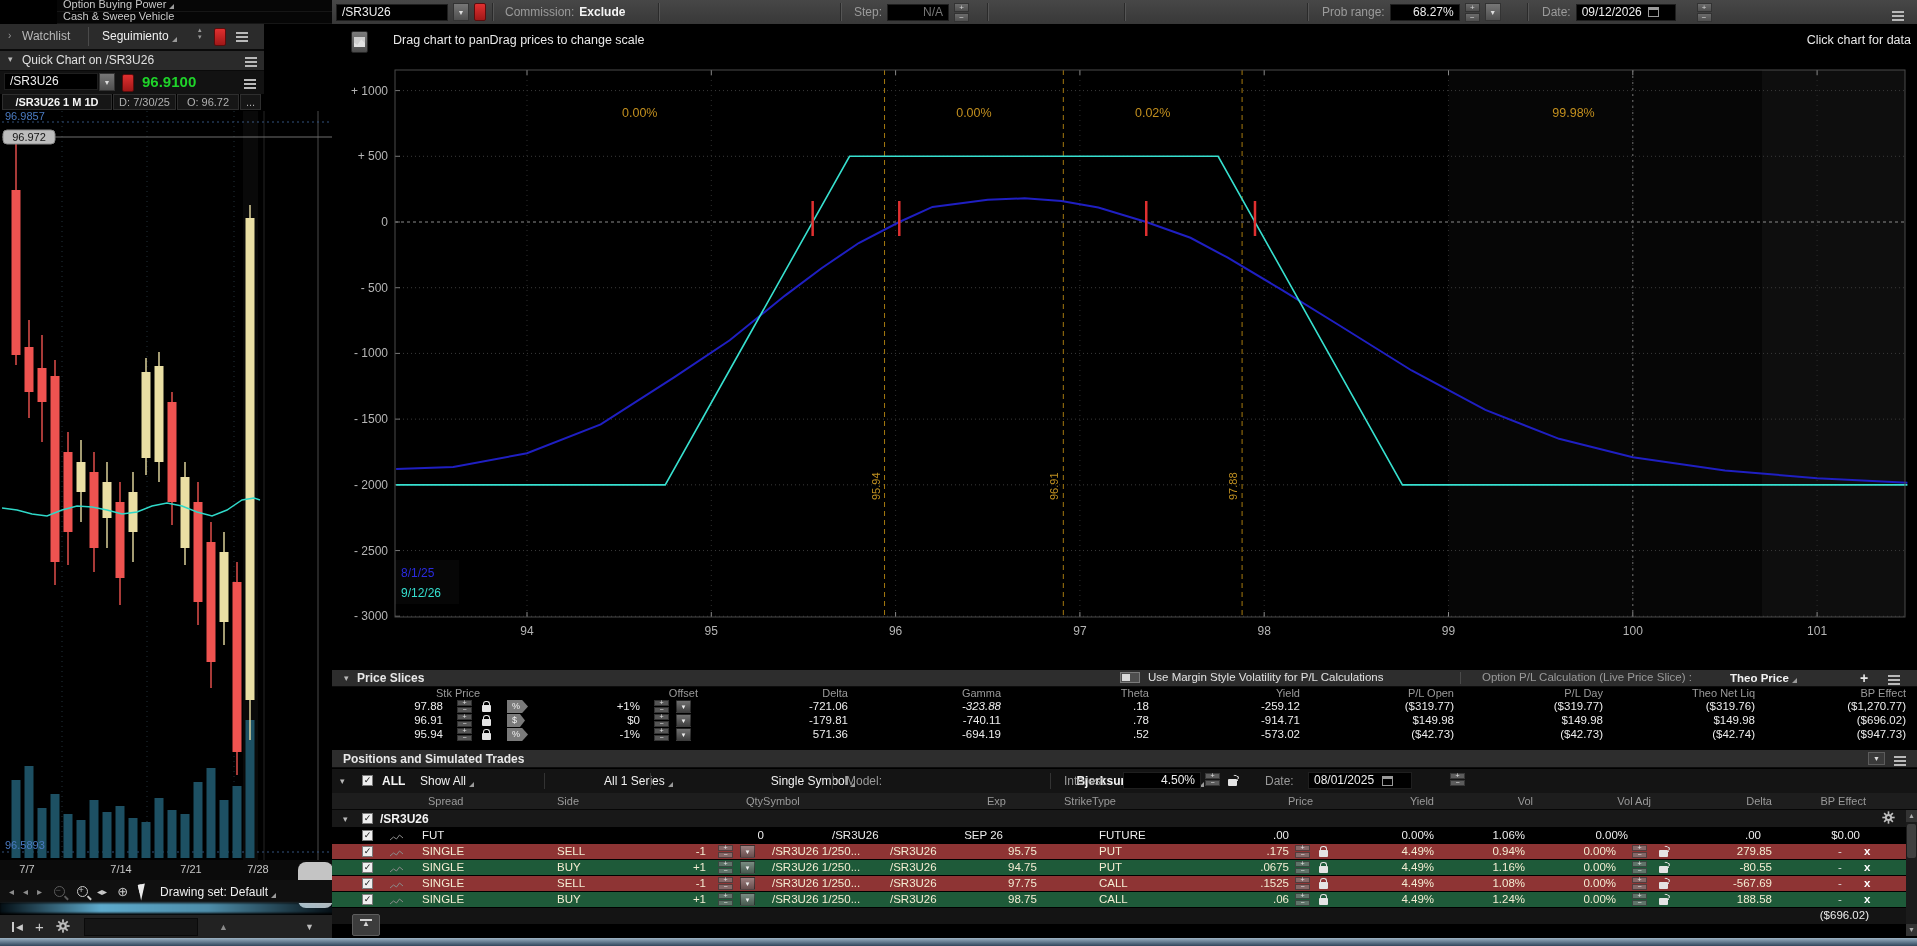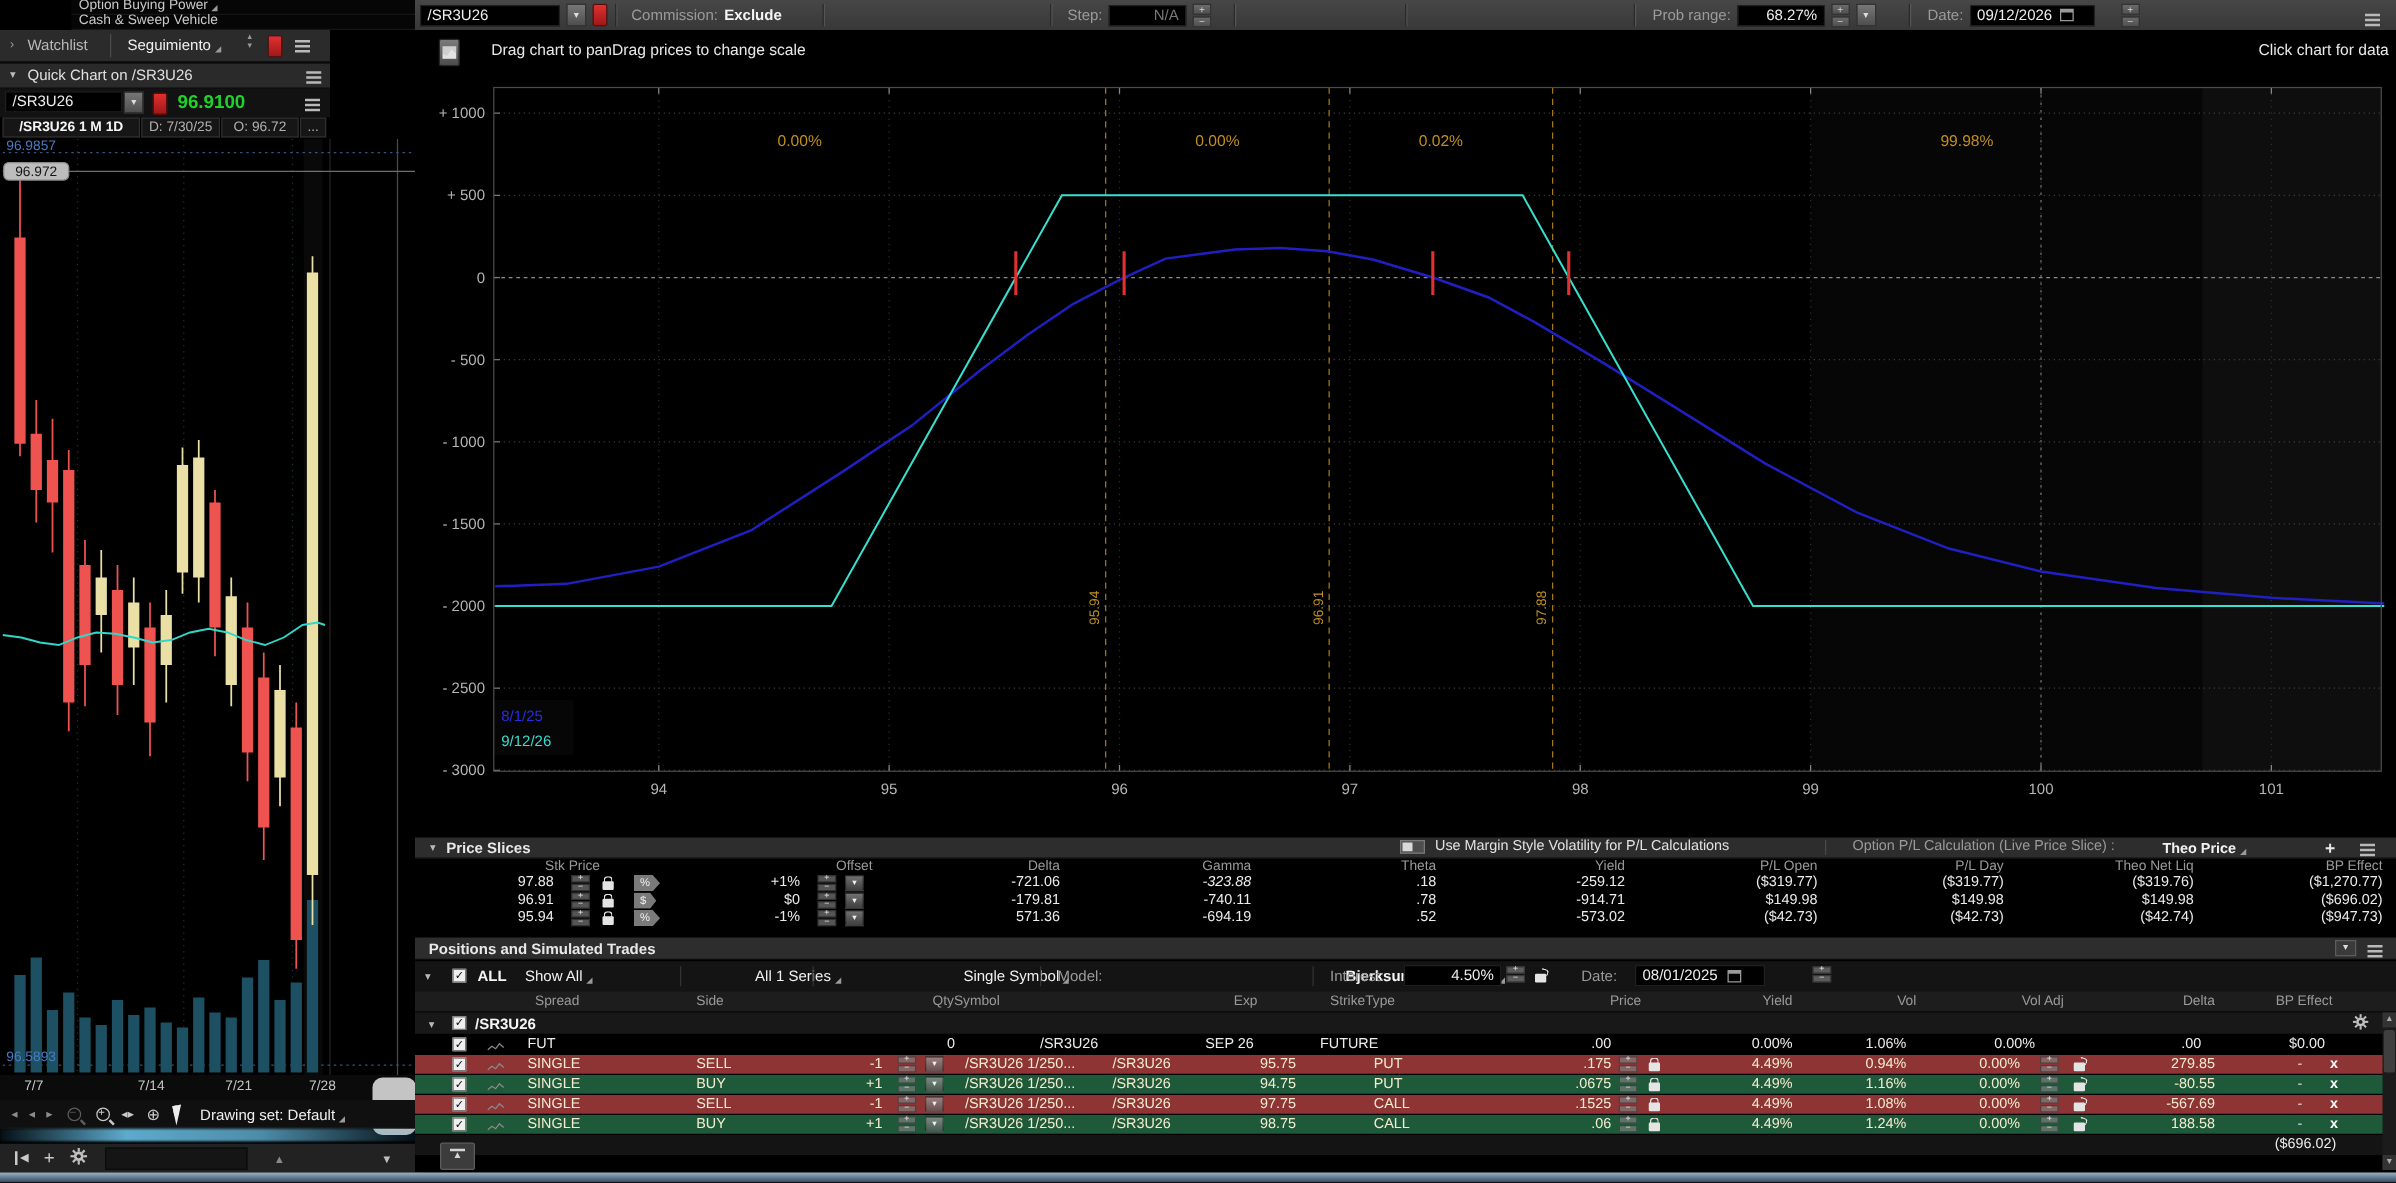--- a/index.html
+++ b/index.html
@@ -547,21 +547,21 @@
         </div>
         <div class="row" style="top: 78px; height: 15px; border-bottom: 1px solid rgb(0, 0, 0);">
           <span class="cb" style="left: 30px; top: 2px;">✓</span>
           <span class="spark" style="left: 58px;"><svg width="14" height="9">
               <polyline points="0,7 3.5,4 6.5,6 9.5,2 13,5" stroke="#8a8a8a" fill="none"></polyline>
             </svg></span>
           <span class="cell" style="left: 90px; top: 1px;">FUT</span>
           <span class="cell ra" style="left: 432px; top: 1px;">0</span>
           <span class="cell" style="left: 500px; top: 1px;">/SR3U26</span>
           <span class="cell ra" style="left: 671px; top: 1px;">SEP 26</span>
-          <span class="cell" style="left: 724px; top: 1px;">FUTURE</span>
+          <span class="cell" style="left: 767px; top: 1px;">FUTURE</span>
           <span class="cell ra" style="left: 957px; top: 1px;">.00</span>
           <span class="cell ra" style="left: 1102px; top: 1px;">0.00%</span>
           <span class="cell ra" style="left: 1193px; top: 1px;">1.06%</span>
           <span class="cell ra" style="left: 1296px; top: 1px;">0.00%</span>
           <span class="cell ra" style="left: 1429px; top: 1px;">.00</span>
           <span class="cell ra" style="left: 1528px; top: 1px;">$0.00</span>
         </div>
         <div class="row row-sell" style="top: 94px; height: 15px; border-bottom: 1px solid rgb(0, 0, 0);">
           <span class="cb" style="left: 30px; top: 2px;">✓</span>
           <span class="spark" style="left: 58px;"><svg width="14" height="9">

